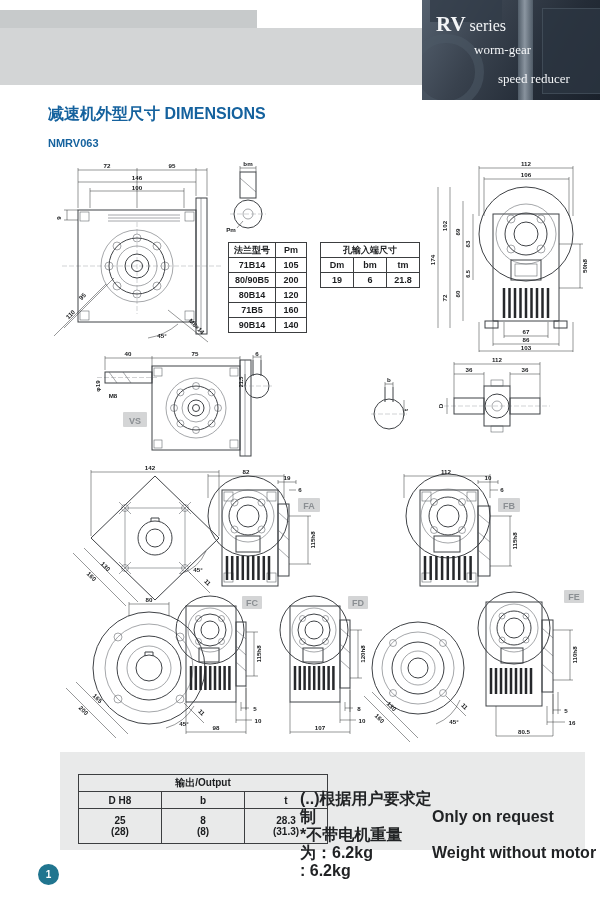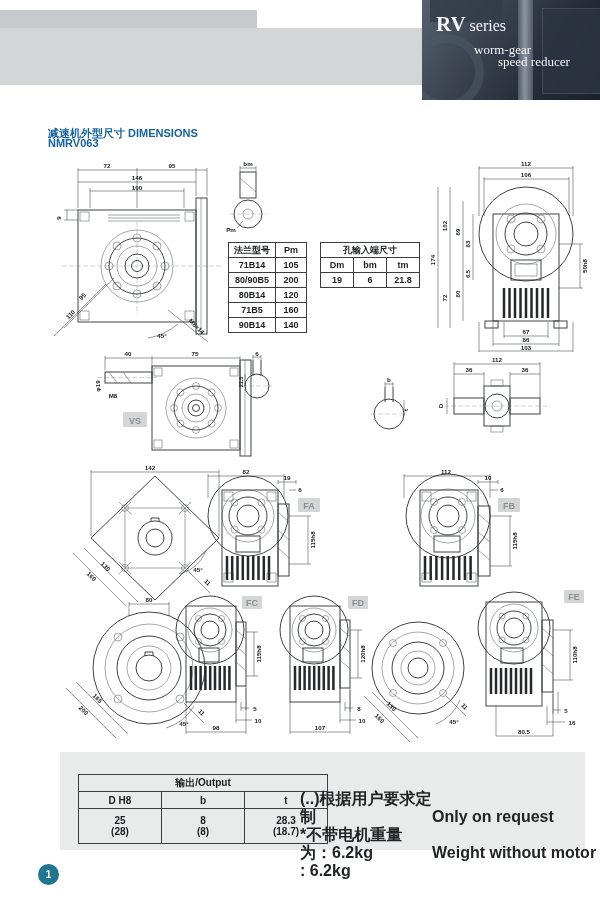--- a/index.html
+++ b/index.html
@@ -17,23 +17,23 @@
            border:9px solid #4d5a66;opacity:.55;}
   .ph-block{position:absolute;right:-6px;top:8px;width:62px;height:84px;background:#2c3642;
             border:1px solid #46525e;opacity:.8;}
   .ph-block2{position:absolute;left:8px;top:0;width:72px;height:22px;background:#323c48;opacity:.8;}
   .brand{position:absolute;left:0;top:0;width:100%;height:100%;color:#f3f5f7;
          font-family:"Liberation Serif",serif;}
   .brand .l1{position:absolute;left:14px;top:12px;}
   .brand .rv{font-size:21px;font-weight:700;}
   .brand .ser{font-size:16px;}
   .brand .l2{position:absolute;left:52px;top:42px;font-size:13px;}
-  .brand .l3{position:absolute;left:76px;top:54px;font-size:13px;}
+  .brand .l3{position:absolute;left:76px;top:71px;font-size:13px;}
   
-  .sec-title{left:48px;top:126px;color:#15629e;font-size:11px;font-weight:700;}
+  .sec-title{left:48px;top:104px;color:#15629e;font-size:16px;font-weight:700;}
   .model{left:48px;top:137px;color:#15629e;font-size:11px;font-weight:700;}
   
   table{border-collapse:collapse;}
   .dtab td,.dtab th{border:1px solid #3c3e40;text-align:center;vertical-align:middle;
         font-weight:700;color:#1b1d1f;padding:0 2px;}
   .flange{left:228px;top:242px;font-size:9px;}
   .flange td,.flange th{height:14px;}
   .flange .c1{width:42px;} .flange .c2{width:26px;}
   .intab{left:304px;top:242px;font-size:9px;margin-left:16px;}
   .intab td{height:14px;width:28px;}
@@ -596,21 +596,21 @@
     <td class="vv">
           <div>25</div>
           <div>(28)</div>
         </td>
     <td class="vv">
           <div>8</div>
           <div>(8)</div>
         </td>
     <td class="vv">
           <div>28.3</div>
-          <div>(18.7)</div>
+          <div>(31.3)</div>
         </td>
   </tr>
 </tbody>
   </table>
 
 <div class="abs notes">
   <div><span class="cn">(..)根据用户要求定制</span><span>Only on request</span></div>
   <div><span class="cn">*不带电机重量为：6.2kg</span><span>Weight without motor : 6.2kg</span></div>
 </div>
 

